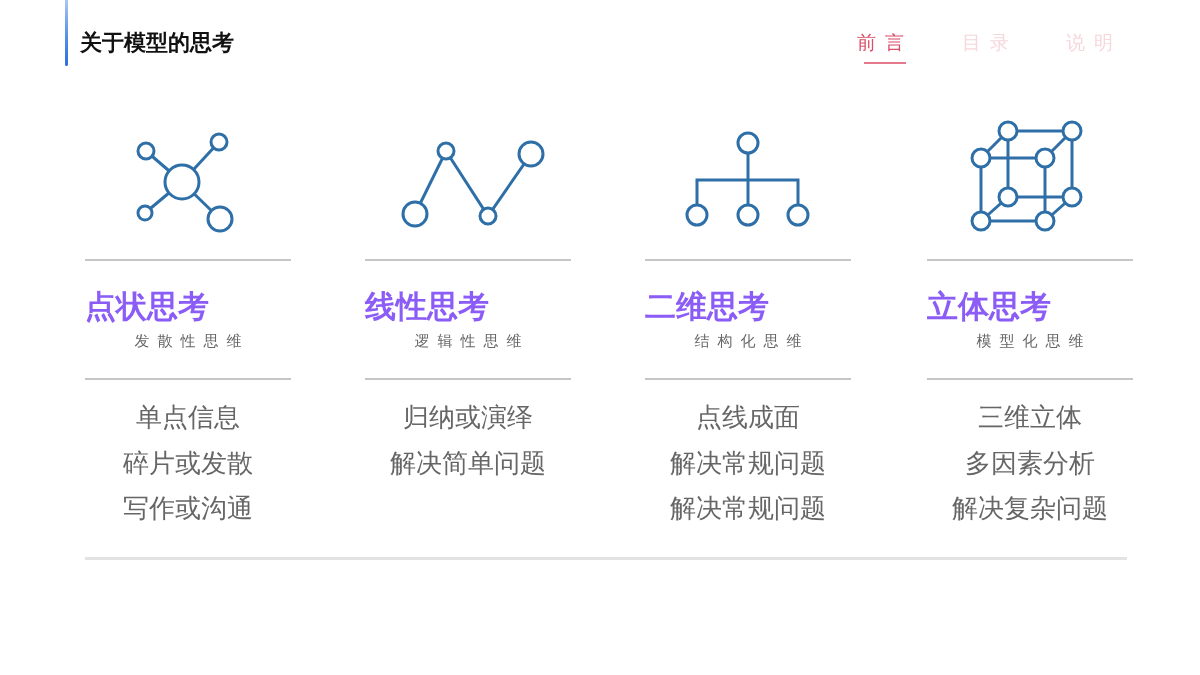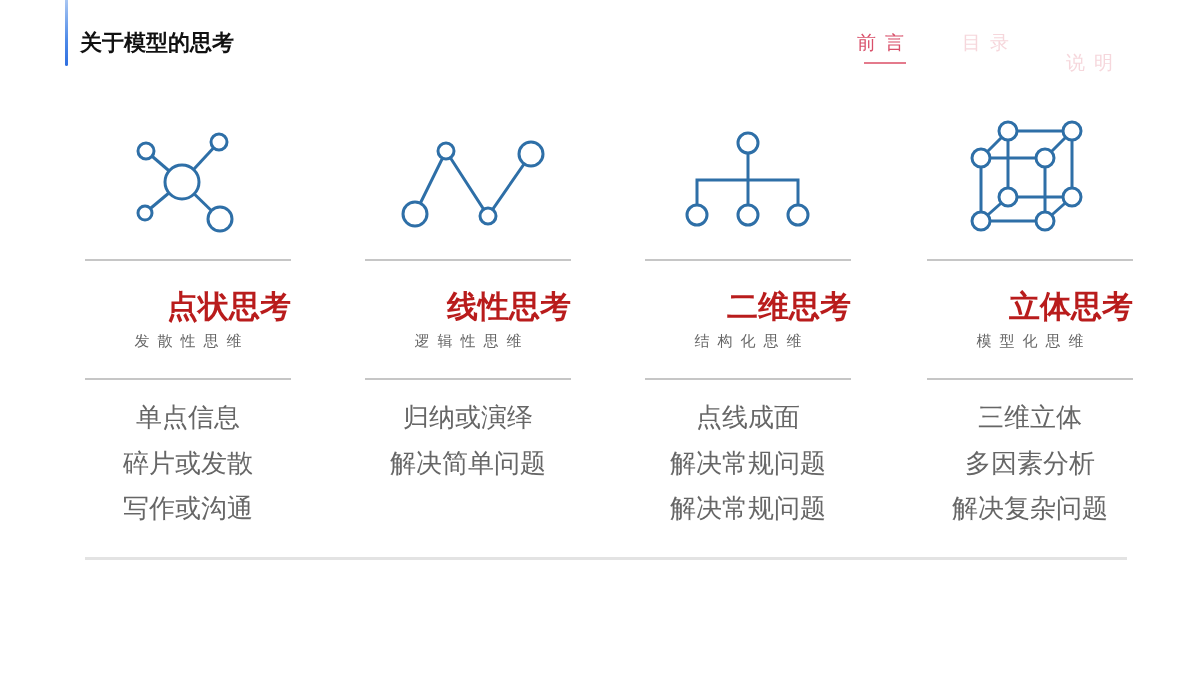--- a/index.html
+++ b/index.html
@@ -45,22 +45,22 @@
       position: absolute; top: 0; left: 0; width: 206px; height: 130px;
       display: flex; align-items: center; justify-content: center;
     }
     .icon-wrap svg { display: block; }
 
     .divider-top {
       position: absolute; top: 149px; left: 0; width: 206px; height: 2px;
       background: #c6c6c6;
     }
     .col-title {
-      position: absolute; top: 176px; left: 0; width: 206px; text-align: right;
-      font-size: 31px; font-weight: bold; color: #b91c1c; letter-spacing: 0px;
+      position: absolute; top: 176px; left: 0; width: 206px; text-align: left;
+      font-size: 31px; font-weight: bold; color: #8b5cf6; letter-spacing: 0px;
     }
     .col-subtitle {
       position: absolute; top: 222px; left: 0; width: 206px; text-align: center;
       font-size: 15px; color: #666; letter-spacing: 8px; padding-left: 8px;
     }
     .divider-bottom {
       position: absolute; top: 268px; left: 0; width: 206px; height: 2px;
       background: #c6c6c6;
     }
     .col-lines {
@@ -79,21 +79,21 @@
 <body>
 
 <div class="slide">
 
   <div class="accent-bar"></div>
   <div class="page-title">关于模型的思考</div>
 
   <div class="top-nav">
     <div class="nav-item active" style="left:7px;">前言</div>
     <div class="nav-item inactive" style="left:112px;">目录</div>
-    <div class="nav-item inactive" style="left:216px;margin-top:20px;">说明</div>
+    <div class="nav-item inactive" style="left:216px;">说明</div>
   </div>
 
   <div class="columns">
 
     <div class="col" style="left:85px;">
       <div class="icon-wrap">
         <svg width="206" height="130" viewBox="0 0 206 130">
           <g fill="#fff" stroke="#2e6fa7" stroke-width="3">
             <line x1="61" y1="41" x2="97" y2="72"></line>
             <line x1="134" y1="32" x2="97" y2="72"></line>

